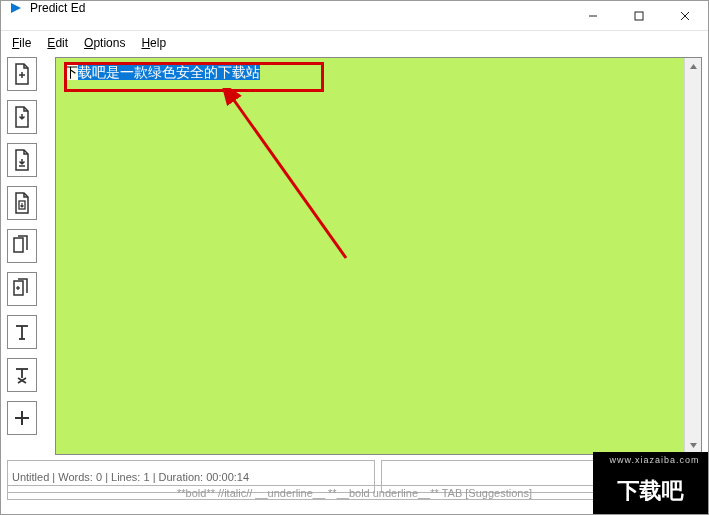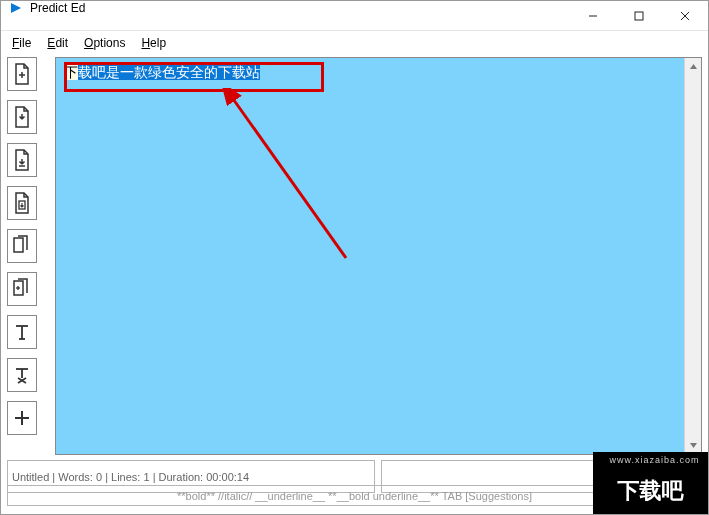--- a/index.html
+++ b/index.html
@@ -16,41 +16,41 @@
   .menubar { height: 20px; display: flex; align-items: flex-end; padding: 0 5px; gap: 4px;}
   .menu-item { padding: 1px 6px; font-size: 12px; }
   .menu-item .u { text-decoration: underline; }
 
   
   .main-row { display: flex; height: 404px; padding: 6px 6px 0 6px; }
 
   .toolbar { width: 36px; display: flex; flex-direction: column; gap: 9px; margin-right: 12px;}
   .tool-btn { width: 30px; height: 34px; border: 1px solid #888; background: #fff; display: flex; align-items: center; justify-content: center; }
 
-  .editor-wrap { flex: 1; border: 1px solid #888; position: relative; background: #7dd3fc; display:flex;font-family:Liberation Serif, serif;}
+  .editor-wrap { flex: 1; border: 1px solid #888; position: relative; background: #bef264; display:flex;font-family:Liberation Serif, serif;}
   .editor-content { flex:1; padding: 6px 8px; font-size: 14px; position: relative; }
 
   .sel-wrap { display:inline-block;}
   .sel-char { background: #fdfdeb; color:#000; } 
   .selected { background: #0a78d6; color: #fff; }
   .redbox { position:absolute; left:0; top:-2px; border:3px solid #d40000; width:260px; height:30px;}
   .arrow-svg { position:absolute; left:150px; top:30px; }
 
   .vscroll { width:17px; background:#f0f0f0; border-left:1px solid #d5d5d5; position:relative;}
   .vscroll .arrow-btn { height:17px; display:flex; align-items:center; justify-content:center; color:#555;}
   .vscroll .track { position:absolute; top:17px; bottom:17px; left:0; right:0;}
   .vscroll .bottom { position:absolute; bottom:0; left:0; right:0;}
 
   
   .statusbar { height: 21px; margin: 5px 6px 0 6px; display:flex; gap:6px;}
   .status-cell { border:1px solid #b5b5b5; height:33px; display:flex; align-items:center; padding:0 4px; color:#666; font-size:11px;}
   .status-cell.main { flex:1.15;}
   .status-cell.right { flex:1;}
 
-  .hintbar { height:21px; margin: 4px 6px 5px 6px; border:1px solid #b5b5b5; display:flex; align-items:center; justify-content:center; color:#999; font-size:11px;}
+  .hintbar { height:15px; margin: 4px 6px 5px 6px; border:1px solid #b5b5b5; display:flex; align-items:center; justify-content:center; color:#999; font-size:11px;}
 
   
   .watermark { position:absolute; right:0; bottom:0; width:115px; height:62px; }
   .wm-top { height:16px; background:#000; color:#ccc; font-size:9px; display:flex; align-items:center; justify-content:center; letter-spacing:1px;padding-left:8px;}
   .wm-bot { height:46px; background:#000; color:#fff; display:flex; align-items:center; justify-content:center; font-weight:bold; font-size:22px; font-family: "Microsoft YaHei","SimHei",sans-serif;}
 </style>
 </head>
 <body>
 
 <div class="titlebar">

